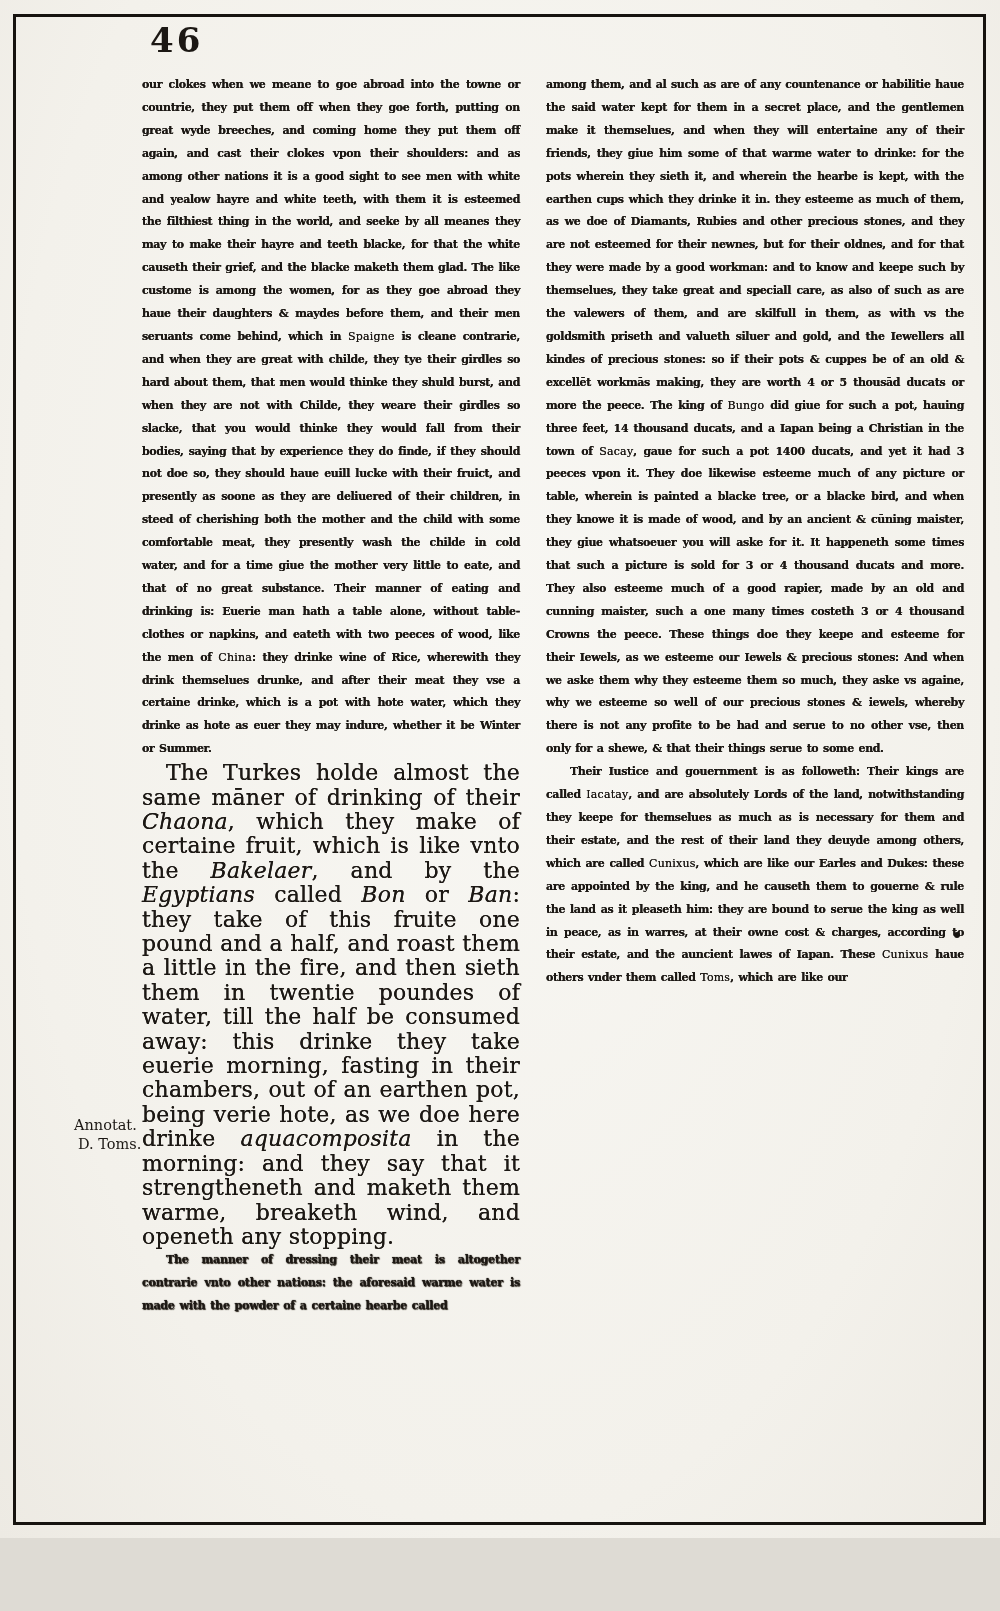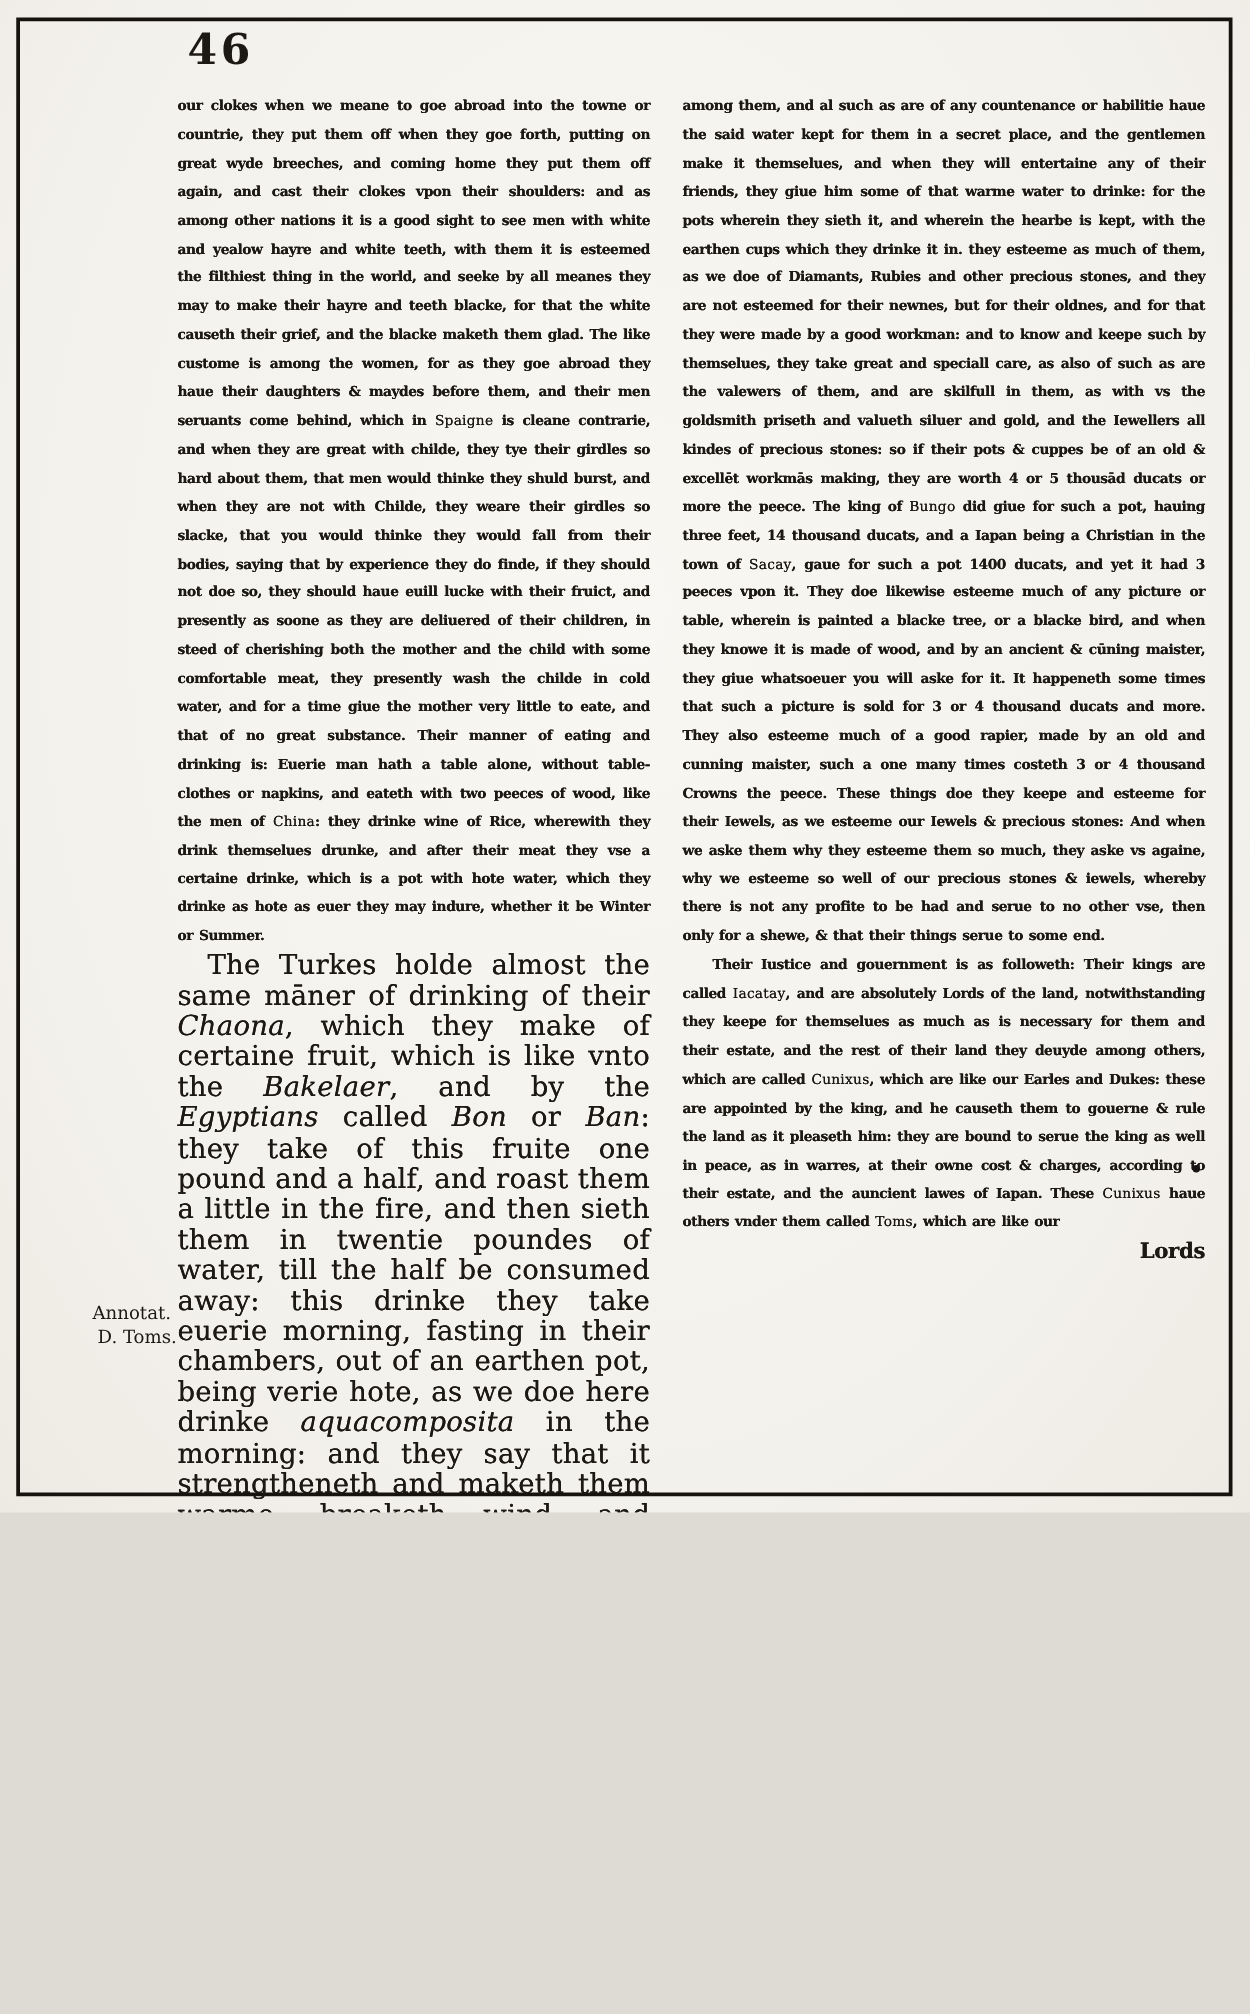--- a/index.html
+++ b/index.html
@@ -1,17 +1,17 @@
 <!DOCTYPE html>
 <html><head>
 <meta charset="utf-8">
 <style>
   html,body { margin:0; padding:0; background:#dedbd4; }
   .page {
-    position:relative; width:1000px; height:1210px;
+    position:relative; width:1000px; height:1538px;
     background:#f5f3ee;
     background-image: radial-gradient(ellipse at 50% 40%, #f8f7f3 0%, #f3f1eb 70%, #edeae3 100%);
     font-family:"DejaVu Serif", serif;
     color:#1c1814; overflow:hidden;
   }
   .frame {
     position:absolute; left:13px; top:14px; right:14px; bottom:13px;
     border:3px solid #16130f;
   }
   .pagenum {
@@ -41,21 +41,21 @@
   }
   .indent { text-indent:24px; }
   .smudged {
     text-shadow:0 0 1.1px #231d16, .7px .5px 1px #2c251c;
     letter-spacing:-0.2px;
   }
   .bl .rm { font-weight:400; font-style:normal; letter-spacing:.2px; }
   .it { font-weight:400; font-style:italic; letter-spacing:.2px; }
   .catchword-row { text-align:right; font-weight:700; font-size:17px; letter-spacing:-0.3px; margin-top:0; }
   .margin-note {
-    position:absolute; left:74px; top:1042px; width:70px;
+    position:absolute; left:74px; top:1116px; width:70px;
     font-size:14.5px; line-height:19px; font-weight:400; text-align:left;
   }
   .margin-note .mn2 { display:block; padding-left:4px; }
   .dot {
     position:absolute; right:40px; top:932px; width:6px; height:6px;
     border-radius:50%; background:#171411;
   }
 </style>
 </head>
 <body>
@@ -73,18 +73,17 @@
   <div class="columns">
     <div class="col-left">
       <p class="bl"><span>our clokes when we meane to goe abroad into the towne or countrie, they put them off when they goe forth, putting on great wyde breeches, and coming home they put them off again, and cast their clokes vpon their shoulders: and as among other nations it is a good sight to see men with white and yealow hayre and white teeth, with them it is esteemed the filthiest thing in the world, and seeke by all meanes they may to make their hayre and teeth blacke, for that the white causeth their grief, and the blacke maketh them glad. The like custome is among the women, for as they goe abroad they haue their daughters &amp; maydes before them, and their men seruants come behind, which in </span><span class="rm">Spaigne</span><span> is cleane contrarie, and when they are great with childe, they tye their girdles so hard about them, that men would thinke they shuld burst, and when they are not with Childe, they weare their girdles so slacke, that you would thinke they would fall from their bodies, saying that by experience they do finde, if they should not doe so, they should haue euill lucke with their fruict, and presently as soone as they are deliuered of their children, in steed of cherishing both the mother and the child with some comfortable meat, they presently wash the childe in cold water, and for a time giue the mother very little to eate, and that of no great substance. Their manner of eating and drinking is: Euerie man hath a table alone, without table-clothes or napkins, and eateth with two peeces of wood, like the men of </span><span class="rm">Chi­na</span><span>: they drinke wine of Rice, wherewith they drink themselues drunke, and after their meat they vse a certaine drinke, which is a pot with hote water, which they drinke as hote as euer they may indure, whether it be Winter or Summer.</span></p>
       <p class="rm-para indent"><span>The Turkes holde almost the same māner of drinking of their </span><span class="it">Chaona</span><span>, which they make of certaine fruit, which is like vnto the </span><span class="it">Bakelaer</span><span>, and by the </span><span class="it">Egyptians</span><span> called </span><span class="it">Bon</span><span> or </span><span class="it">Ban</span><span>: they take of this fruite one pound and a half, and roast them a little in the fire, and then sieth them in twentie poundes of water, till the half be consumed away: this drinke they take euerie morning, fasting in their chambers, out of an earthen pot, being verie hote, as we doe here drinke </span><span class="it">aquacomposita</span><span> in the morning: and they say that it strengtheneth and maketh them warme, breaketh wind, and openeth any stopping.</span></p>
       <p class="bl smudged indent"><span>The manner of dressing their meat is altogether contrarie vnto other nations: the aforesaid warme water is made with the powder of a certaine hearbe called </span></p>
 
     </div>
     <div class="col-right">
       <p class="bl"><span>among them, and al such as are of any countenance or habilitie haue the said water kept for them in a secret place, and the gentlemen make it themselues, and when they will entertaine any of their friends, they giue him some of that warme water to drinke: for the pots wherein they sieth it, and wherein the hearbe is kept, with the earthen cups which they drinke it in. they esteeme as much of them, as we doe of Diamants, Rubies and other precious stones, and they are not esteemed for their newnes, but for their oldnes, and for that they were made by a good workman: and to know and keepe such by themselues, they take great and speciall care, as also of such as are the valewers of them, and are skilfull in them, as with vs the goldsmith priseth and valueth siluer and gold, and the Iewellers all kindes of precious stones: so if their pots &amp; cuppes be of an old &amp; excellēt workmās making, they are worth 4 or 5 thousād ducats or more the peece. The king of </span><span class="rm">Bungo</span><span> did giue for such a pot, hauing three feet, 14 thousand ducats, and a Iapan being a Christian in the town of </span><span class="rm">Sacay</span><span>, gaue for such a pot 1400 ducats, and yet it had 3 peeces vpon it. They doe likewise esteeme much of any picture or table, wherein is painted a blacke tree, or a blacke bird, and when they knowe it is made of wood, and by an ancient &amp; cūning maister, they giue whatsoeuer you will aske for it. It happeneth some times that such a picture is sold for 3 or 4 thousand ducats and more. They also esteeme much of a good rapier, made by an old and cunning maister, such a one many times costeth 3 or 4 thousand Crowns the peece. These things doe they keepe and esteeme for their Iewels, as we esteeme our Iewels &amp; precious stones: And when we aske them why they esteeme them so much, they aske vs againe, why we esteeme so well of our precious stones &amp; iewels, whereby there is not any profite to be had and serue to no other vse, then only for a shewe, &amp; that their things serue to some end.</span></p>
       <p class="bl indent"><span>Their Iustice and gouernment is as followeth: Their kings are called </span><span class="rm">Iacatay</span><span>, and are absolutely Lords of the land, notwithstanding they keepe for themselues as much as is necessary for them and their estate, and the rest of their land they deuyde among others, which are called </span><span class="rm">Cunixus</span><span>, which are like our Earles and Dukes: these are appointed by the king, and he causeth them to gouerne &amp; rule the land as it pleaseth him: they are bound to serue the king as well in peace, as in warres, at their owne cost &amp; charges, according to their estate, and the auncient lawes of Iapan. These </span><span class="rm">Cunixus</span><span> haue others vnder them called </span><span class="rm">Toms</span><span>, which are like our</span></p>
-      <p class="bl catchword-row">Lords</p>
     </div>
   </div>
 
   <span class="dot"></span>
 </div>
 
 </body></html>

